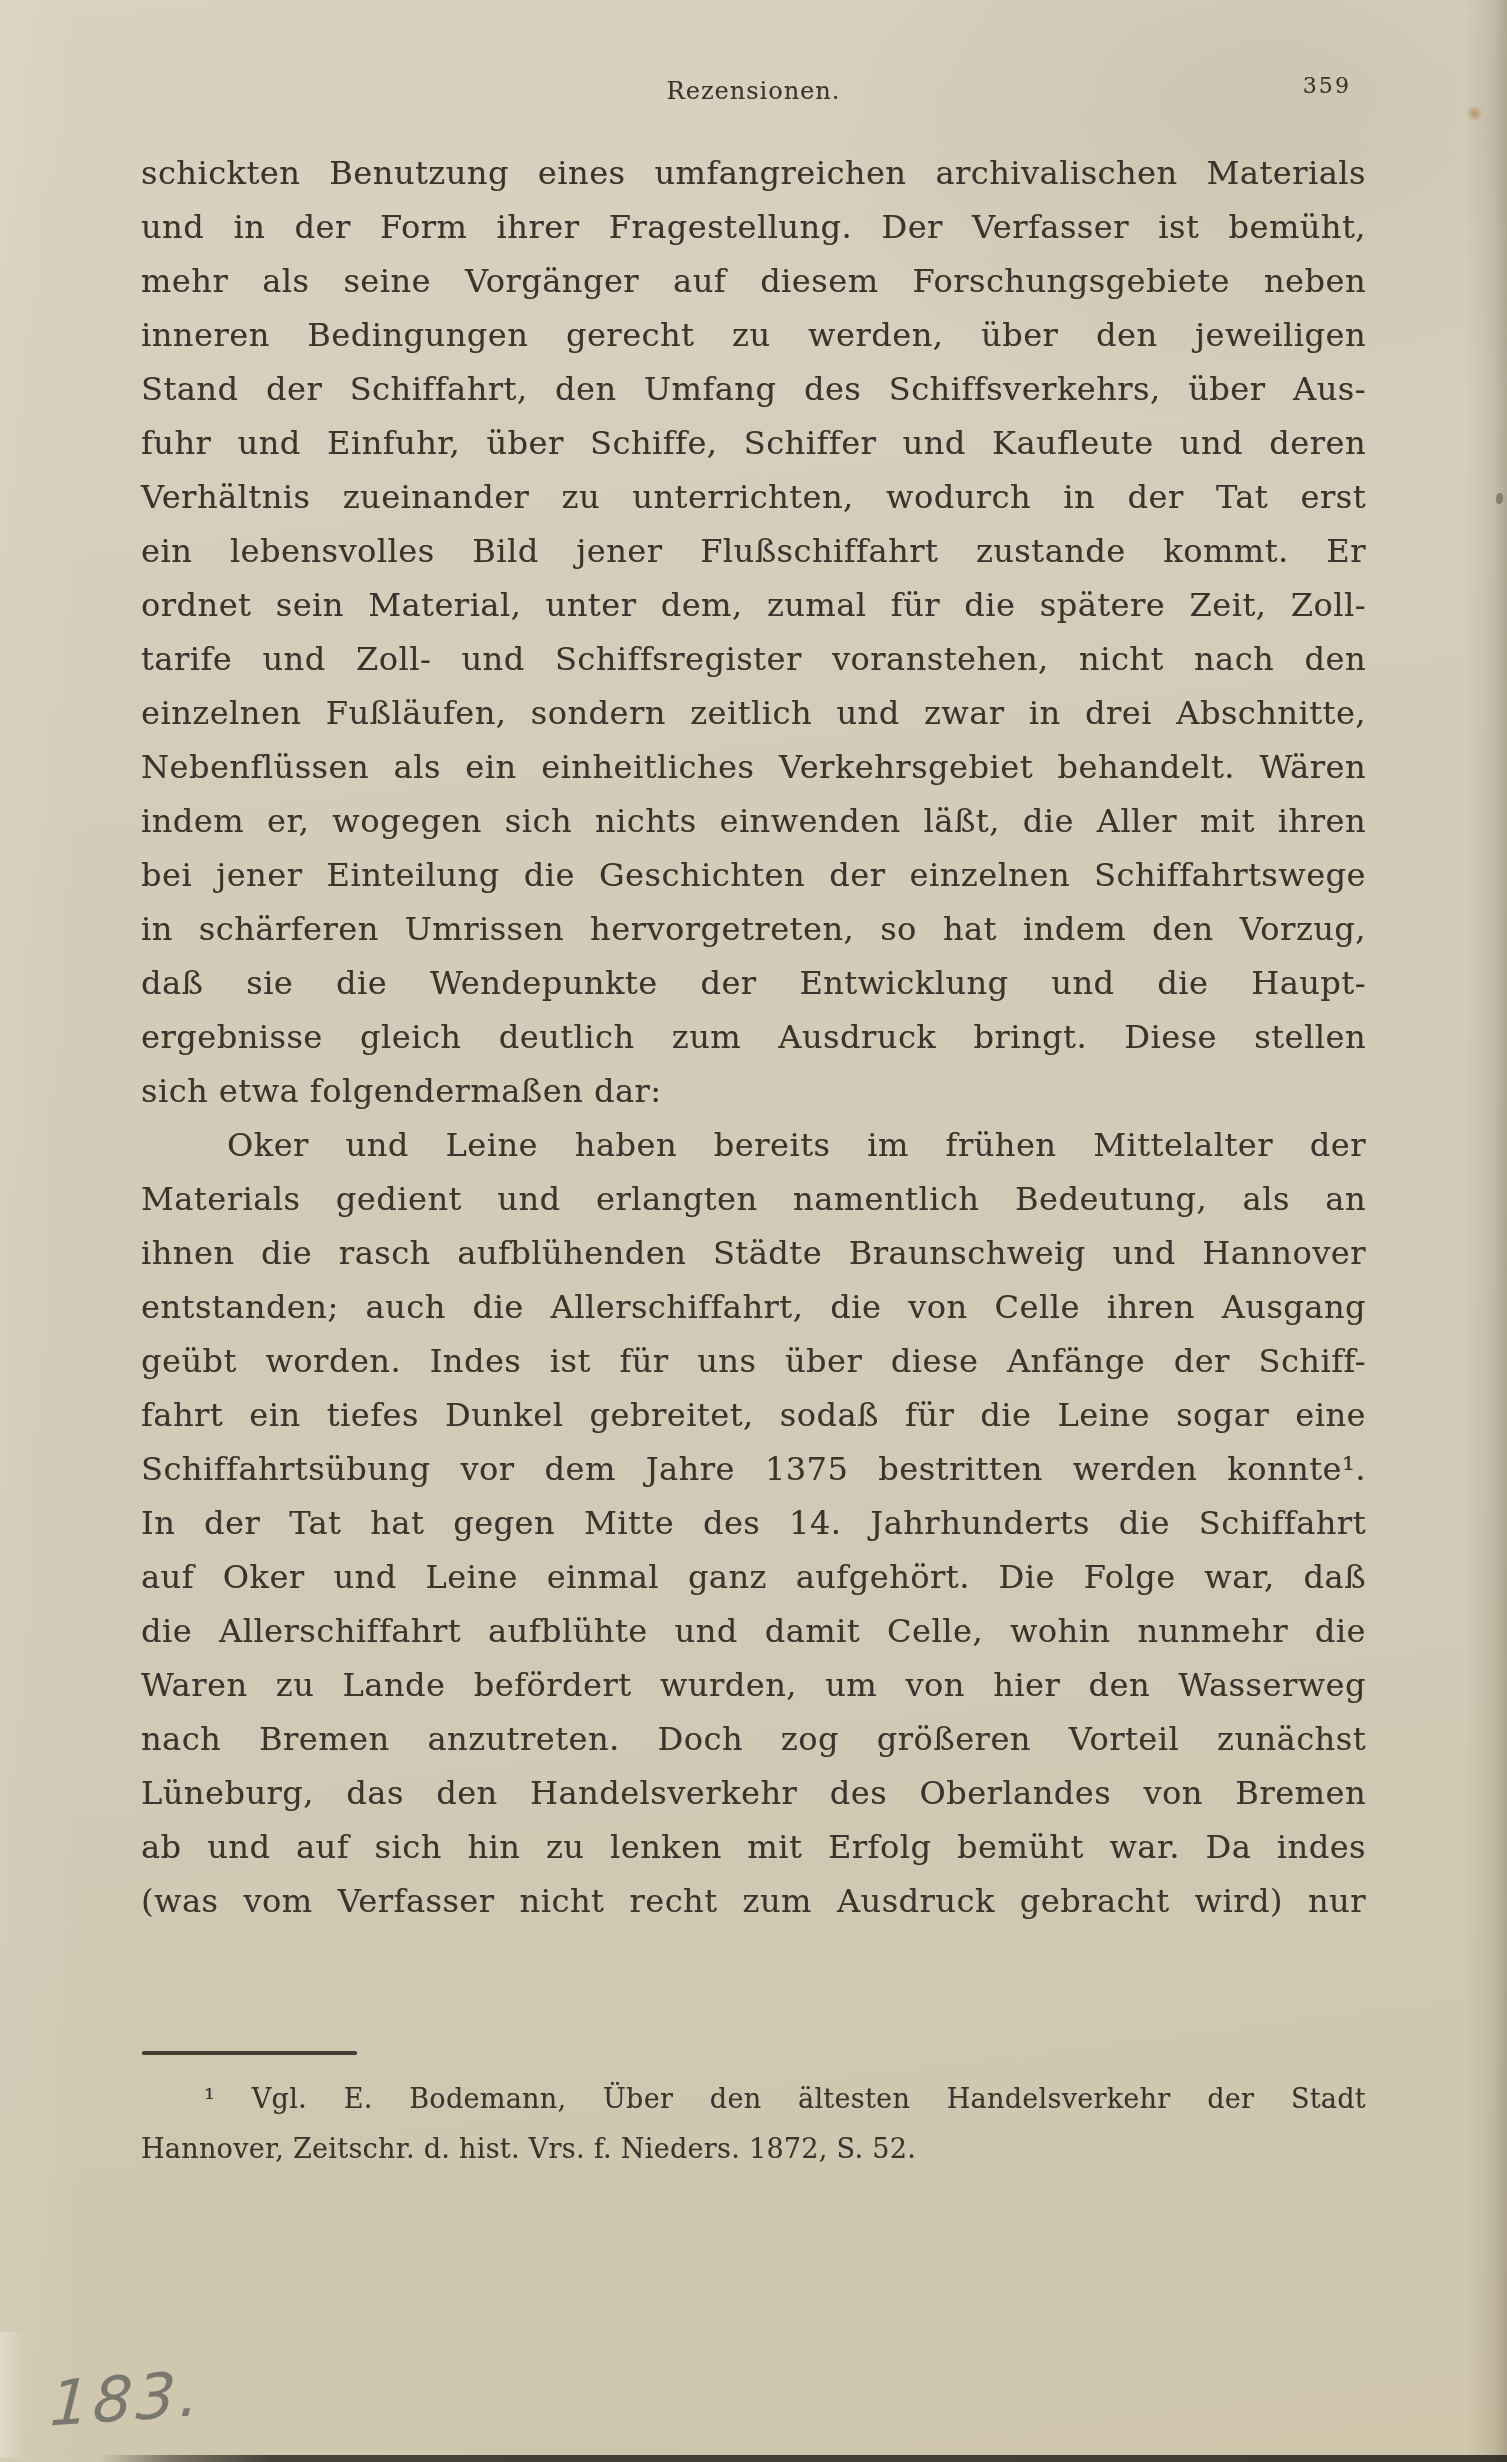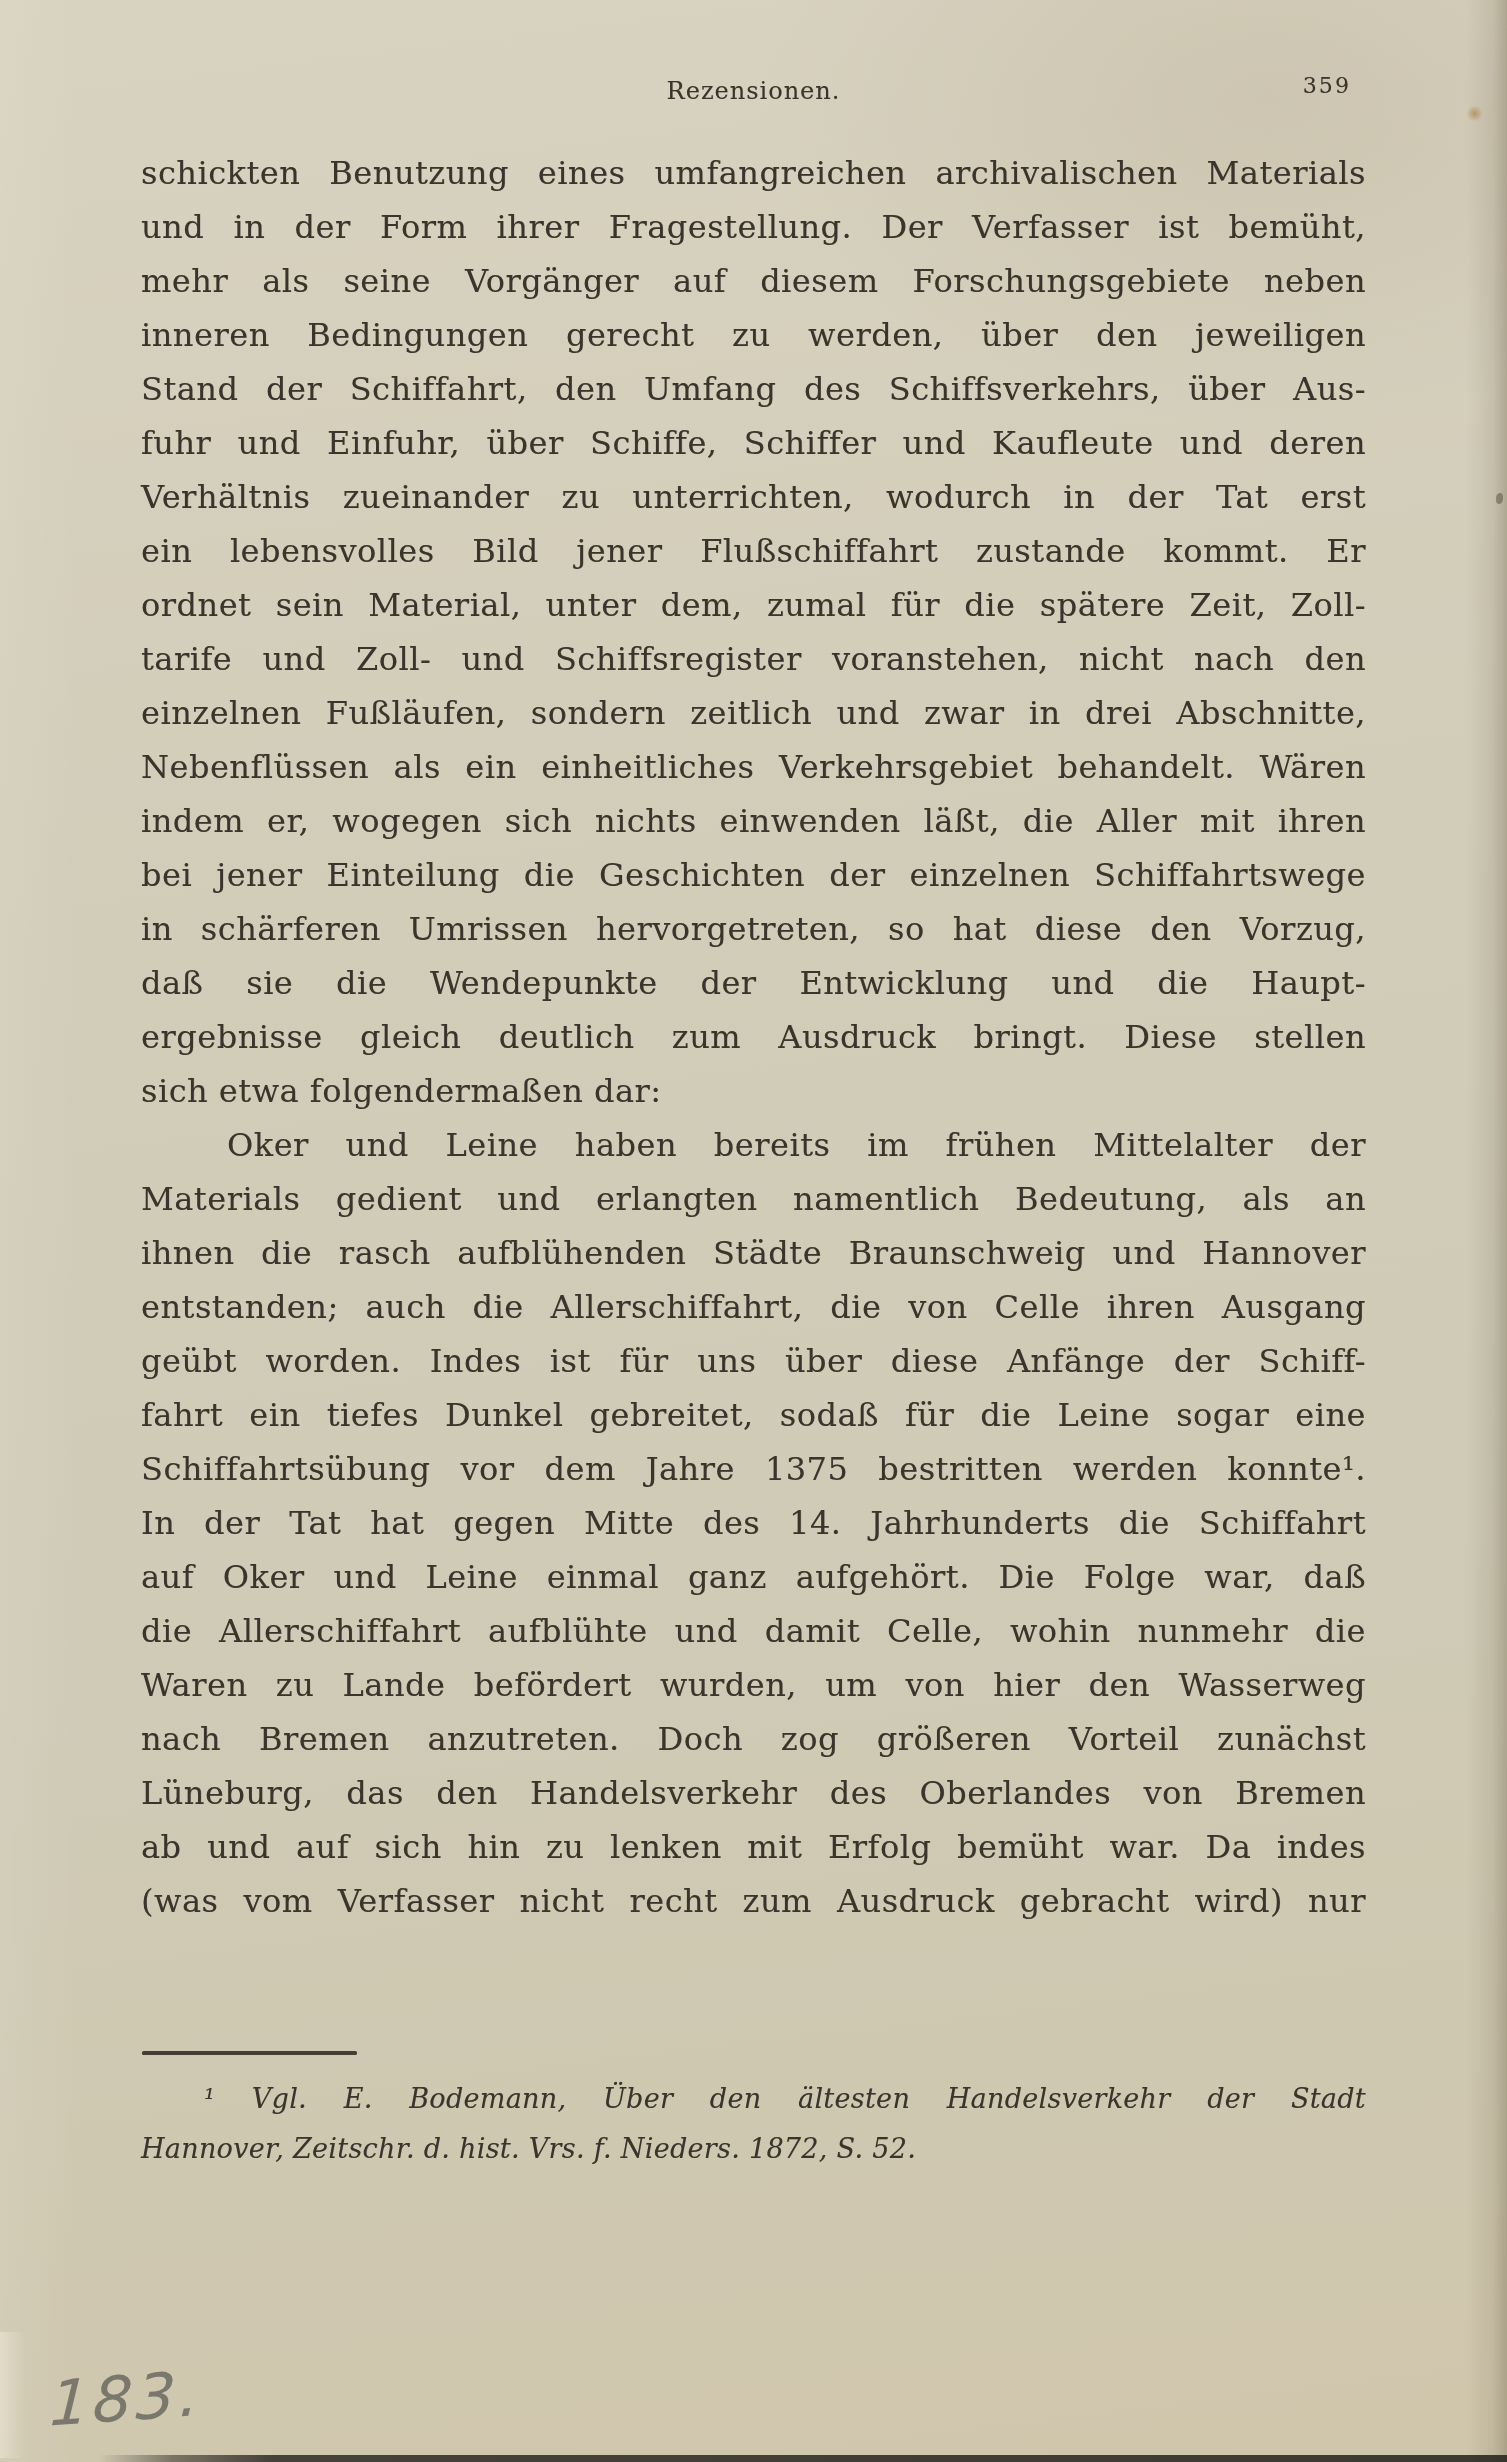--- a/index.html
+++ b/index.html
@@ -37,21 +37,21 @@
     white-space: normal;
   }
   .text-line.no-just { text-align-last: left; }
   .text-line.indent { text-indent: 86px; }
 
   .footnote-rule {
     position: absolute; top: 2051px; left: 142px;
     width: 215px; height: 3.7px;
     background: #463e34; border-radius: 1.6px;
   }
-  .footnote { position: absolute; top: 2074px; left: 141px; width: 1225px; font-style: italic; }
+  .footnote { position: absolute; top: 2074px; left: 141px; width: 1225px; }
   .footnote .text-line {
     height: 50px; line-height: 50px;
     font-size: 27px; letter-spacing: 0.3px;
   }
   .footnote .text-line.indent { text-indent: 63px; }
 
   .handwriting {
     position: absolute; left: 50px; top: 2362px;
     font-family: "DejaVu Sans", sans-serif;
     font-style: italic;
@@ -98,21 +98,21 @@
       <div class="text-line ink">Stand der Schiffahrt, den Umfang des Schiffsverkehrs, über Aus-</div>
       <div class="text-line ink">fuhr und Einfuhr, über Schiffe, Schiffer und Kaufleute und deren</div>
       <div class="text-line ink">Verhältnis zueinander zu unterrichten, wodurch in der Tat erst</div>
       <div class="text-line ink">ein lebensvolles Bild jener Flußschiffahrt zustande kommt. Er</div>
       <div class="text-line ink">ordnet sein Material, unter dem, zumal für die spätere Zeit, Zoll-</div>
       <div class="text-line ink">tarife und Zoll- und Schiffsregister voranstehen, nicht nach den</div>
       <div class="text-line ink">einzelnen Fußläufen, sondern zeitlich und zwar in drei Abschnitte,</div>
       <div class="text-line ink">Nebenflüssen als ein einheitliches Verkehrsgebiet behandelt. Wären</div>
       <div class="text-line ink">indem er, wogegen sich nichts einwenden läßt, die Aller mit ihren</div>
       <div class="text-line ink">bei jener Einteilung die Geschichten der einzelnen Schiffahrtswege</div>
-      <div class="text-line ink">in schärferen Umrissen hervorgetreten, so hat diese den Vorzug,</div>
+      <div class="text-line ink">in schärferen Umrissen hervorgetreten, so hat indem den Vorzug,</div>
       <div class="text-line ink">daß sie die Wendepunkte der Entwicklung und die Haupt-</div>
       <div class="text-line ink">ergebnisse gleich deutlich zum Ausdruck bringt. Diese stellen</div>
       <div class="text-line ink no-just">sich etwa folgendermaßen dar:</div>
       <div class="text-line ink indent">Oker und Leine haben bereits im frühen Mittelalter der</div>
       <div class="text-line ink">Materials gedient und erlangten namentlich Bedeutung, als an</div>
       <div class="text-line ink">ihnen die rasch aufblühenden Städte Braunschweig und Hannover</div>
       <div class="text-line ink">entstanden; auch die Allerschiffahrt, die von Celle ihren Ausgang</div>
       <div class="text-line ink">geübt worden. Indes ist für uns über diese Anfänge der Schiff-</div>
       <div class="text-line ink">fahrt ein tiefes Dunkel gebreitet, sodaß für die Leine sogar eine</div>
       <div class="text-line ink">Schiffahrtsübung vor dem Jahre 1375 bestritten werden konnte¹.</div>

